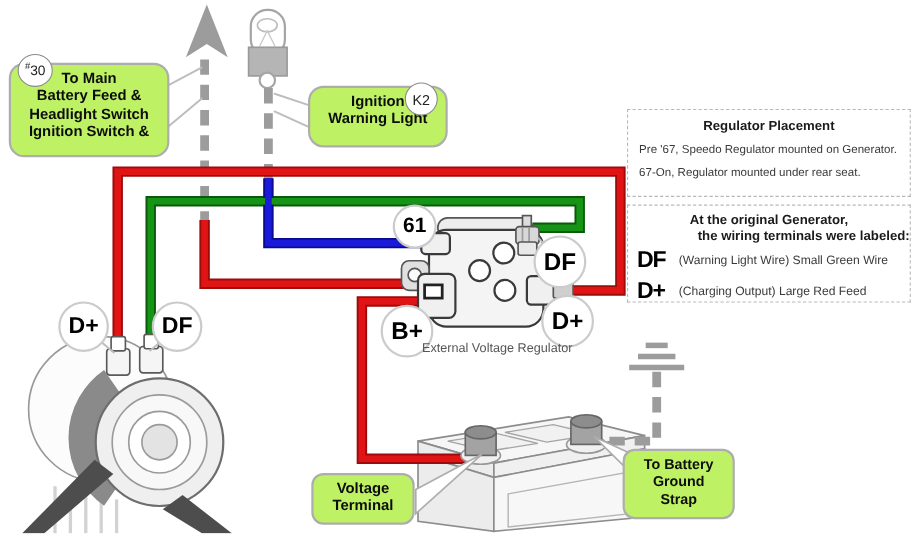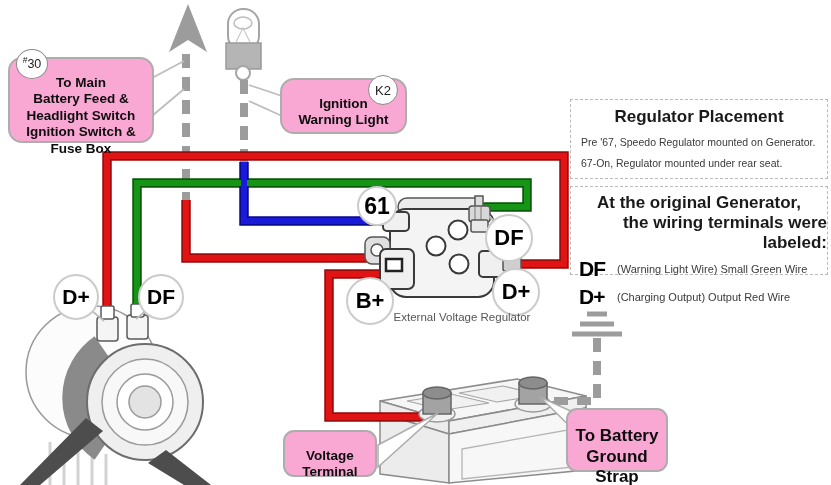--- a/index.html
+++ b/index.html
@@ -1,29 +1,29 @@
 <!DOCTYPE html>
 <html><head>
 <meta charset="utf-8">
 <style>
   html,body{margin:0;padding:0;background:#fff;}
   .stage{position:relative;width:831px;height:485px;background:#fff;overflow:hidden;
          font-family:"Liberation Sans",sans-serif;}
   .stage svg{position:absolute;left:0;top:0;}
-  .bubble{position:absolute;background:#f9a8d4;border:2px solid #adadad;border-radius:14px;
+  .bubble{position:absolute;background:#bef264;border:2px solid #adadad;border-radius:14px;
           text-align:center;font-weight:bold;color:#0d0d0d;font-size:13.5px;line-height:1.22;
-          padding-top:16px;box-sizing:border-box;z-index:5;}
+          padding-top:4px;box-sizing:border-box;z-index:5;}
   .badge{position:absolute;background:#fff;border:1.5px solid #8a8a8a;border-radius:50%;
          display:flex;align-items:center;justify-content:center;color:#222;z-index:6;}
   .badge .sup{font-size:8.5px;vertical-align:super;position:relative;top:-4px;}
   .circle-label{position:absolute;background:#fff;border:2px solid #cbcbcb;border-radius:50%;
           display:flex;align-items:center;justify-content:center;font-weight:bold;color:#000;z-index:4;}
   .infobox{position:absolute;background:#fff;border:1.5px dashed #b9b9b9;box-sizing:border-box;
            color:#3a3a3a;z-index:3;}
-  .infobox .ib-title{text-align:center;font-weight:bold;font-size:17px;color:#1a1a1a;margin-top:7px;}
+  .infobox .ib-title{text-align:center;font-weight:bold;font-size:12px;color:#1a1a1a;margin-top:7px;}
   .infobox .ib-line{font-size:10.5px;margin:9px 0 0 10px;}
   .term-row{display:flex;align-items:center;margin:4px 0 0 8px;}
   .term-big{font-size:21px;font-weight:bold;color:#000;width:38px;letter-spacing:-1px;}
   .term-desc{font-size:11px;color:#3a3a3a;}
   .caption{position:absolute;font-size:11.5px;color:#555;text-align:center;z-index:4;}
 </style>
 </head>
 <body>
 
 <div class="stage">
@@ -161,79 +161,78 @@
         <line x1="497" y1="224" x2="489" y2="216"></line>
       </g>
     </g>
   </svg>
 
   <div class="bubble" style="left:8px;top:57px;width:146px;height:86px;">
     <div>To Main</div>
     <div>Battery Feed &amp;</div>
     <div>Headlight Switch</div>
     <div>Ignition Switch &amp;</div>
-    <div>Fuse Box</div>
   </div>
   <div class="badge" style="left:16px;top:49px;width:30px;height:28px;font-size:12.5px;">
     <span class="sup">#</span>
       <span>30</span>
   </div>
 
   <div class="bubble" style="left:280px;top:78px;width:127px;height:56px;">
     <div>Ignition</div>
     <div>Warning Light</div>
   </div>
   <div class="badge" style="left:368px;top:75px;width:28px;height:28px;font-size:13px;">
     <span>K2</span>
   </div>
 
   <div class="bubble" style="left:283px;top:430px;width:94px;height:47px;border-radius:11px;">
     <div>Voltage</div>
     <div>Terminal</div>
   </div>
 
-  <div class="bubble" style="left:566px;top:408px;width:102px;height:64px;border-radius:11px;font-size:17px;">
+  <div class="bubble" style="left:566px;top:408px;width:102px;height:64px;border-radius:11px;font-size:13px;">
     <div>To Battery</div>
     <div>Ground</div>
     <div>Strap</div>
   </div>
 
   <div class="circle-label" style="left:53px;top:274px;width:42px;height:42px;font-size:21px;">
       <span>D+</span>
     </div>
   <div class="circle-label" style="left:138px;top:274px;width:42px;height:42px;font-size:21px;">
       <span>DF</span>
     </div>
-  <div class="circle-label" style="left:357px;top:186px;width:36px;height:36px;font-size:23px;">
+  <div class="circle-label" style="left:357px;top:186px;width:36px;height:36px;font-size:19px;">
       <span>61</span>
     </div>
   <div class="circle-label" style="left:485px;top:214px;width:44px;height:44px;font-size:22px;">
       <span>DF</span>
     </div>
   <div class="circle-label" style="left:346px;top:277px;width:44px;height:44px;font-size:22px;">
       <span>B+</span>
     </div>
   <div class="circle-label" style="left:492px;top:268px;width:44px;height:44px;font-size:22px;">
       <span>D+</span>
     </div>
 
-  <div class="caption" style="left:386px;top:311px;width:152px;">External Voltage Regulator</div>
+  <div class="caption" style="left:376px;top:311px;width:152px;">External Voltage Regulator</div>
 
   <div class="infobox" style="left:570px;top:99px;width:258px;height:80px;">
     <div class="ib-title">Regulator Placement</div>
     <div class="ib-line">Pre '67, Speedo Regulator mounted on Generator.</div>
     <div class="ib-line">67-On, Regulator mounted under rear seat.</div>
   </div>
 
   <div class="infobox" style="left:570px;top:186px;width:258px;height:89px;">
     <div class="ib-title" style="margin-top:6px;">At the original Generator,</div>
     <div class="ib-title" style="margin-top:0;text-align:right;">the wiring terminals were labeled:</div>
     <div class="term-row">
       <span class="term-big">DF</span>
       <span class="term-desc">(Warning Light Wire) Small Green Wire</span>
     </div>
     <div class="term-row">
       <span class="term-big">D+</span>
-      <span class="term-desc">(Charging Output) Output Red Wire</span>
+      <span class="term-desc">(Charging Output) Large Red Feed</span>
     </div>
   </div>
 
 </div>
 
 </body></html>

